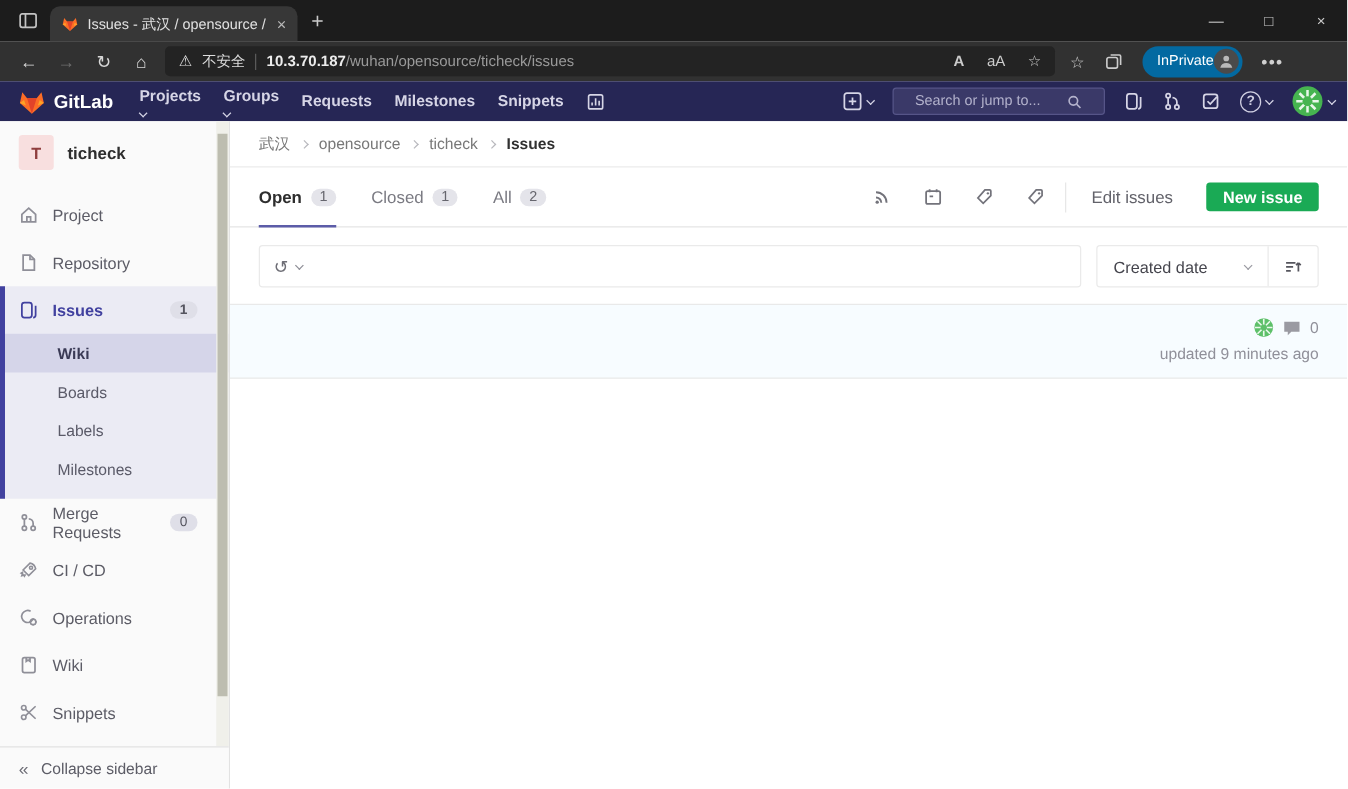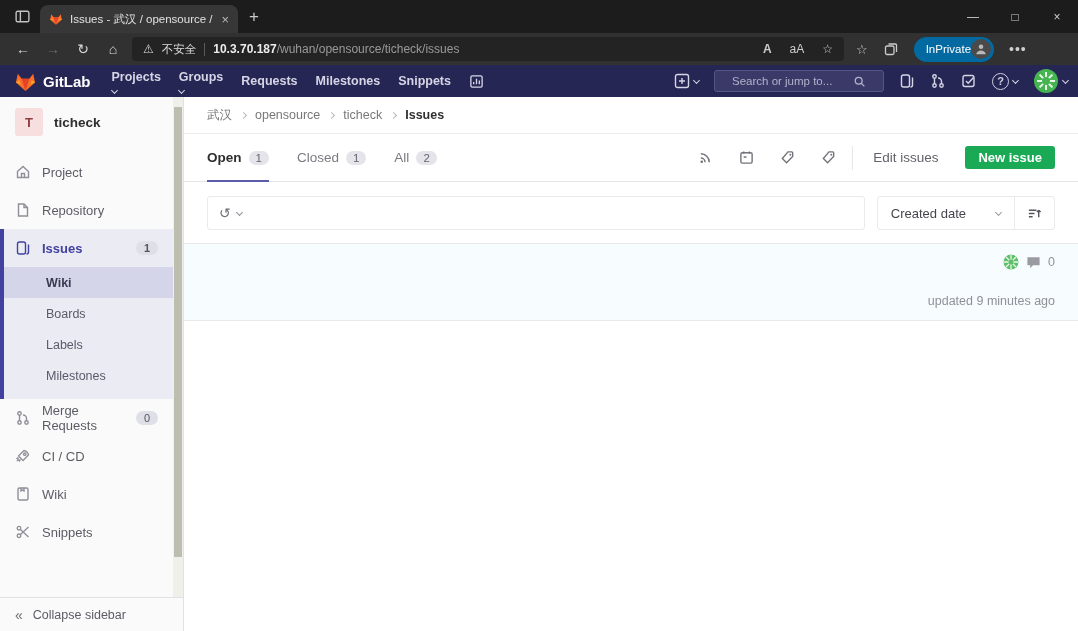--- a/index.html
+++ b/index.html
@@ -94,21 +94,21 @@
   .sort-dd { display:flex; align-items:center; gap:30px; padding:0 13px; font-size:13px; color:#45454d; }
   .sort-dir { width:40px; display:flex; align-items:center; justify-content:center; color:#55555d; border-left:1px solid #eaeaea; }
 
   .issue-list { margin-top:13px; border-top:1px solid #e9e9e9; }
   .issue-row { background:#f7fcff; border-bottom:1px solid #e9e9e9; display:flex; padding:10px 23px 12px; }
   .issue-title { font-size:13.5px; font-weight:700; color:#2f2f33; }
   .issue-meta { font-size:12.5px; color:#90909a; margin-top:7px; }
   .issue-side { margin-left:auto; text-align:right; font-size:12.5px; color:#90909a; }
   .issue-side-top { display:flex; align-items:center; gap:7px; justify-content:flex-end; }
   .mini-avatar { width:16px; height:16px; border-radius:50%; display:block; }
-  .issue-updated { margin-top:24px; }
+  .issue-updated { margin-top:6px; }
 </style>
 </head>
 <body>
 
 <div class="screen">
 
   <div class="titlebar">
     <span class="tab-actions">
       <svg width="17" height="17" viewBox="0 0 16 16" fill="none" stroke="currentColor" stroke-width="1.3">
           <rect x="2" y="3" width="12" height="10" rx="1.5"></rect>
@@ -324,20 +324,30 @@
               <svg width="16" height="16" viewBox="0 0 16 16" fill="none" stroke="currentColor" stroke-width="1.3">
                 <path d="M9 2.5c2.5.5 4 2 4.5 4.5l-5.5 5.5-4.5-4.5z"></path>
                 <circle cx="9.8" cy="6.2" r="1.2"></circle>
                 <path d="M3.5 9.5l-1.5 1 1 .5-.5 1.5 1.5-.5.5 1 1-1.5"></path>
               </svg>
             </span>
           <span>CI / CD</span>
         </div>
         <div class="s-item">
           <span class="s-ic">
+              <svg width="16" height="16" viewBox="0 0 16 16" fill="none" stroke="currentColor" stroke-width="1.3">
+                <path d="M11.3 9.5A4.8 4.8 0 1 1 9.5 3"></path>
+                <circle cx="11.5" cy="11.5" r="2.2"></circle>
+                <path d="M11.5 8.6v1M11.5 13.4v1M8.6 11.5h1M13.4 11.5h1"></path>
+              </svg>
+            </span>
+          <span>Operations</span>
+        </div>
+        <div class="s-item">
+          <span class="s-ic">
               <svg width="16" height="16" viewBox="0 0 16 16" fill="none" stroke="currentColor" stroke-width="1.4">
                 <rect x="3" y="2" width="10" height="12" rx="1.5"></rect>
                 <path d="M6 2v3l1.5-1L9 5V2"></path>
               </svg>
             </span>
           <span>Wiki</span>
         </div>
         <div class="s-item">
           <span class="s-ic">
               <svg width="16" height="16" viewBox="0 0 16 16" fill="none" stroke="currentColor" stroke-width="1.3">

